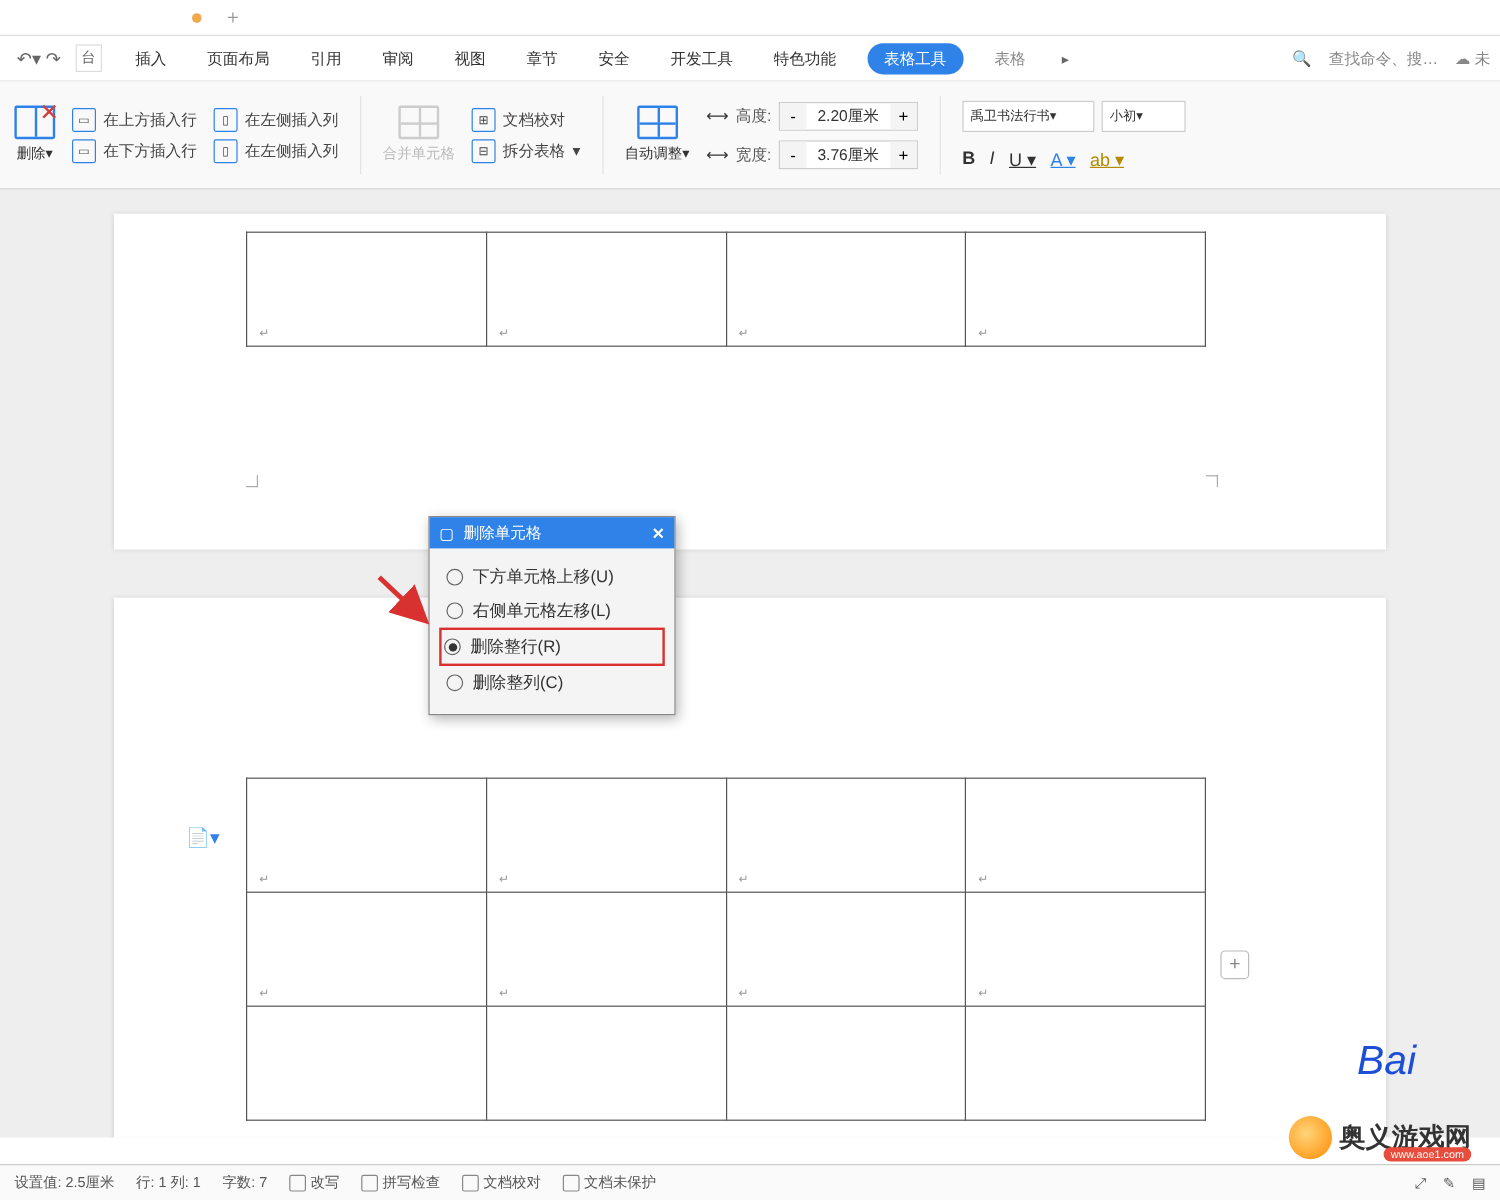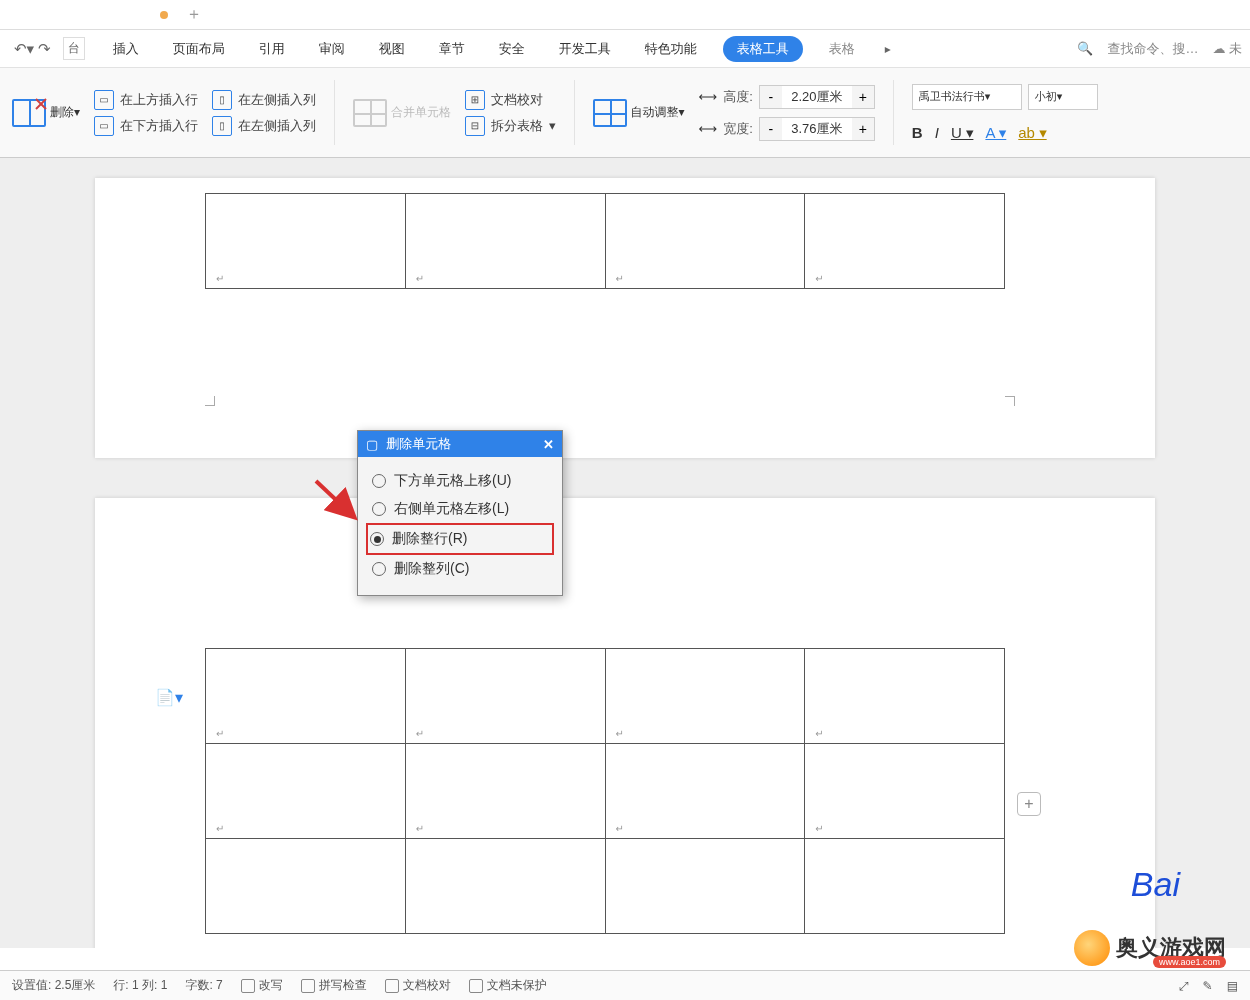--- a/index.html
+++ b/index.html
@@ -62,21 +62,21 @@
     gap:14px;
     background:#f9f9f9;
   }
   .tool-group { display:flex; flex-direction:column; gap:6px;}
   .tool-item { display:flex; align-items:center; gap:6px; color:#444; cursor:pointer; }
   .ico-box {
     width:20px;height:20px;display:inline-flex;align-items:center;justify-content:center;
     border:1.5px solid #2f82e8; border-radius:2px; font-size:10px;
   }
   .big-ico {
-    display:flex;flex-direction:row;align-items:center;gap:4px;font-size:12px;
+    display:flex;flex-direction:column;align-items:center;gap:4px;font-size:12px;
     cursor:pointer;
   }
   .big-ico .sq {
     width:34px;height:28px;border:2px solid #2f82e8;border-radius:2px;position:relative;
   }
   .big-ico .sq::before { content:"";position:absolute;left:0;right:0;top:50%;border-top:2px solid #2f82e8;}
   .big-ico .sq::after { content:"";position:absolute;top:0;bottom:0;left:50%;border-left:2px solid #2f82e8;}
   .big-ico.grey .sq{border-color:#ccc;} .big-ico.grey .sq::before,.big-ico.grey .sq::after{border-color:#ccc;}
   .del-ico .sq::before{border:none;}
   .del-ico .sq svg{position:absolute;right:-4px;top:-4px;}

